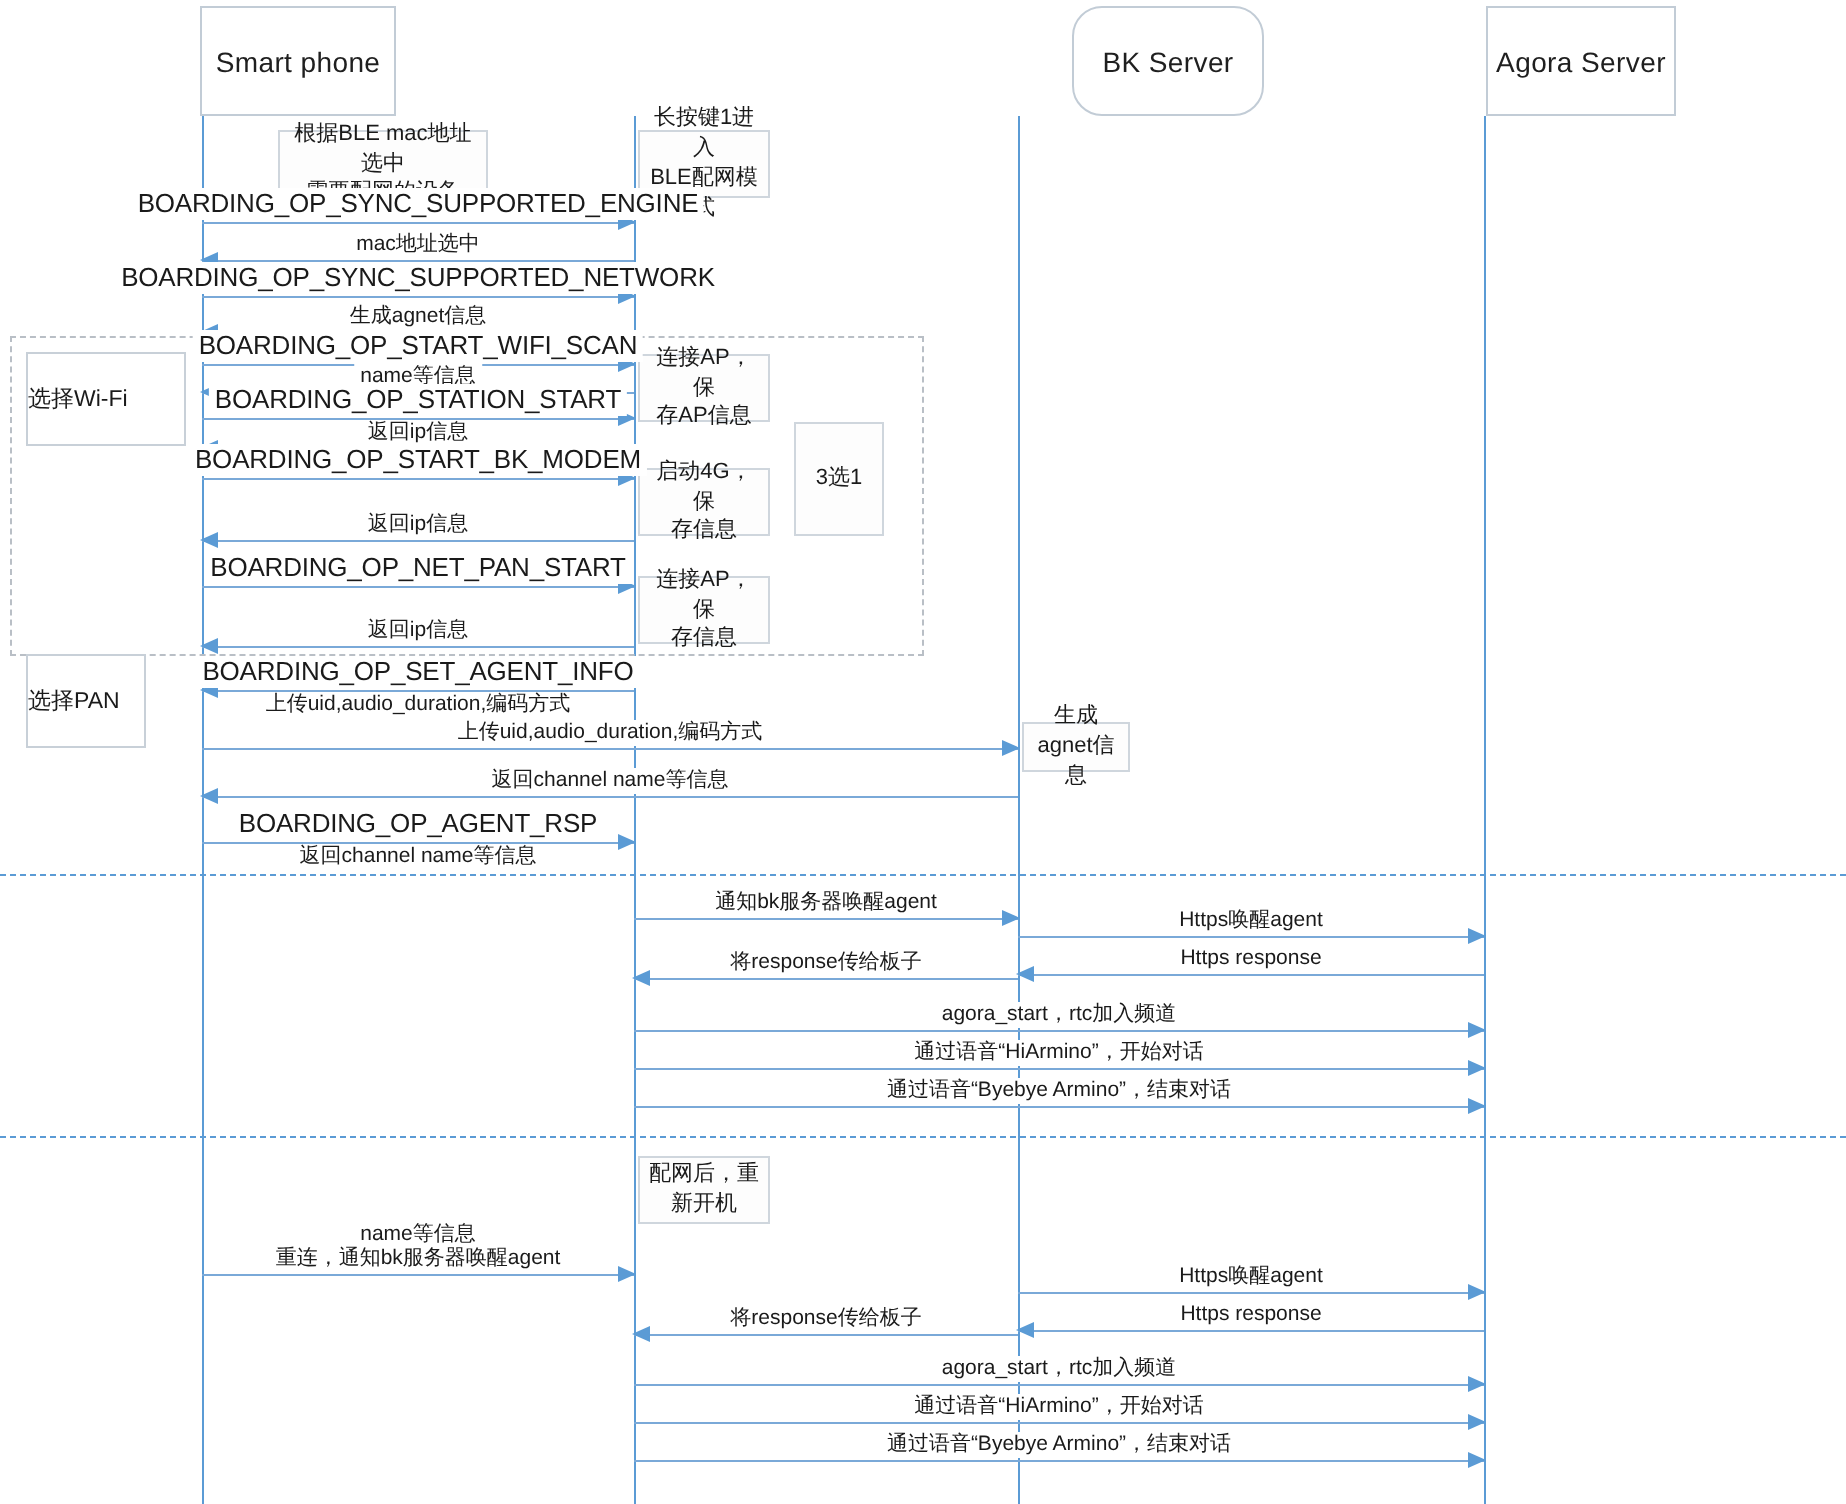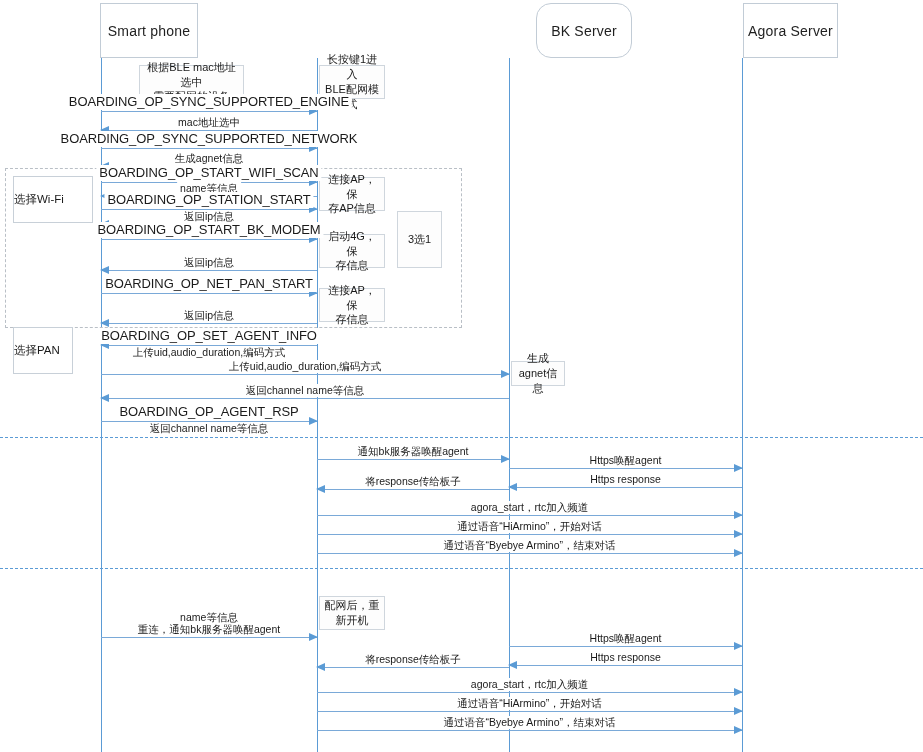--- a/index.html
+++ b/index.html
@@ -171,21 +171,21 @@
   <div class="note" style="left:319px; top:288px; width:66px; height:34px;">
     <span style="white-space:pre-line">连接AP，保
 存信息</span>
   </div>
   <div class="note" style="left:397px; top:211px; width:45px; height:57px;">
     <span>3选1</span>
   </div>
   <div class="note" style="left:511px; top:361px; width:54px; height:25px;">
     <span>生成agnet信息</span>
   </div>
-  <div class="note" style="left:319px; top:578px; width:66px; height:34px;margin-top:18px;">
+  <div class="note" style="left:319px; top:578px; width:66px; height:34px;">
     <span style="white-space:pre-line">配网后，重
 新开机</span>
   </div>
 
   <div class="choice-box" style="left:13px; top:176px; width:80px; height:47px;">
     <span>选择Wi-Fi</span>
   </div>
   <div class="choice-box" style="left:13px; top:285px; width:60px; height:47px;margin-top:42px;">
     <span>选择PAN</span>
   </div>

